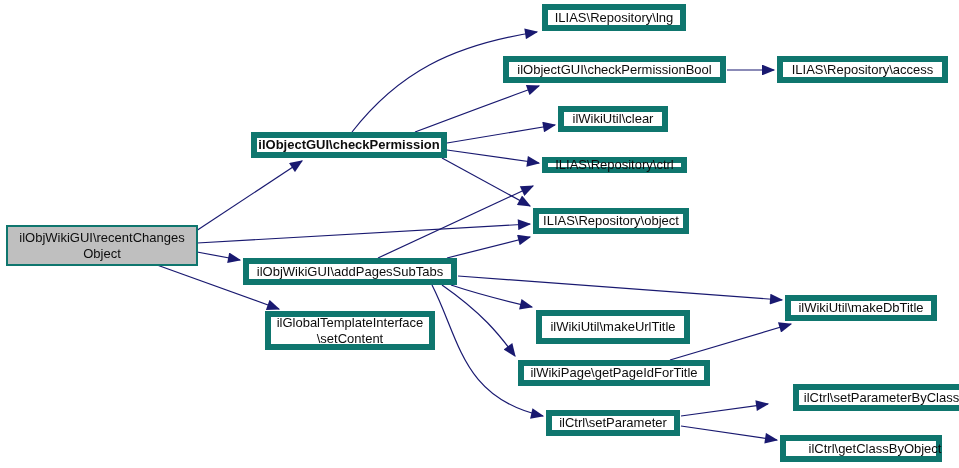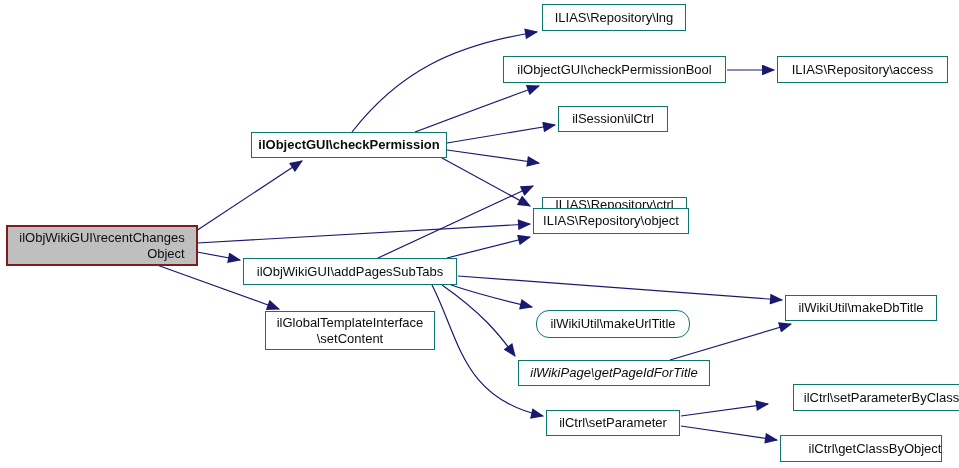--- a/index.html
+++ b/index.html
@@ -14,37 +14,36 @@
   #edge-layer {
     position: absolute;
     left: 0; top: 0;
     width: 959px; height: 468px;
     z-index: 0;
   }
   .node {
     position: absolute;
     box-sizing: border-box;
     background: #ffffff;
-    border: 1px solid #0f766e;
+    border: 6px solid #0f766e;
     display: flex;
     align-items: center;
     justify-content: center;
     text-align: center;
     font-size: 13px;
     line-height: 1.22;
     color: #0d0d0d;
     white-space: pre-line;
     z-index: 1;
     cursor: pointer;
   }
   .node.main {
     background: #bfbfbf;
-    border: 2px solid #7f1d1d;
+    border: 2px solid #0f766e;
     cursor: default;
-    text-align: right;
   }
   path.edge {
     fill: none;
     stroke: #191970;
     stroke-width: 1.2;
   }
 </style>
 </head>
 <body>
 
@@ -81,36 +80,36 @@
 Object</div>
 
   <div class="node" style="left:251px; top:132px; width:196px; height:26px;font-weight:bold;">ilObjectGUI\checkPermission</div>
 
   <div class="node" style="left:542px; top:4px;   width:144px; height:27px;">ILIAS\Repository\lng</div>
 
   <div class="node" style="left:503px; top:56px;  width:223px; height:27px;">ilObjectGUI\checkPermissionBool</div>
 
   <div class="node" style="left:777px; top:56px;  width:171px; height:27px;">ILIAS\Repository\access</div>
 
-  <div class="node" style="left:558px; top:106px; width:110px; height:26px;">ilSession\ilCtrl</div>
+  <div class="node" style="left:558px; top:106px; width:110px; height:26px;">ilWikiUtil\clear</div>
 
-  <div class="node" style="left:542px; top:157px; width:145px; height:16px;margin-top:40px;">ILIAS\Repository\ctrl</div>
+  <div class="node" style="left:542px; top:157px; width:145px; height:16px;">ILIAS\Repository\ctrl</div>
 
   <div class="node" style="left:533px; top:208px; width:156px; height:26px;">ILIAS\Repository\object</div>
 
   <div class="node" style="left:243px; top:258px; width:214px; height:27px;">ilObjWikiGUI\addPagesSubTabs</div>
 
   <div class="node" style="left:265px; top:311px; width:170px; height:39px;">ilGlobalTemplateInterface
 \setContent</div>
 
-  <div class="node" style="left:536px; top:310px; width:154px; height:28px;border-radius:13px;">ilWikiUtil\makeUrlTitle</div>
+  <div class="node" style="left:536px; top:310px; width:154px; height:34px;">ilWikiUtil\makeUrlTitle</div>
 
   <div class="node" style="left:785px; top:295px; width:152px; height:26px;">ilWikiUtil\makeDbTitle</div>
 
-  <div class="node" style="left:518px; top:360px; width:192px; height:26px;font-style:italic;">ilWikiPage\getPageIdForTitle</div>
+  <div class="node" style="left:518px; top:360px; width:192px; height:26px;">ilWikiPage\getPageIdForTitle</div>
 
   <div class="node" style="left:546px; top:410px; width:134px; height:26px;">ilCtrl\setParameter</div>
 
   <div class="node" style="left:771px; top:384px; width:177px; height:27px;margin-left:22px;">ilCtrl\setParameterByClass</div>
 
   <div class="node" style="left:780px; top:435px; width:162px; height:27px;padding-left:28px;">ilCtrl\getClassByObject</div>
 
 </div>
 
 </body></html>

